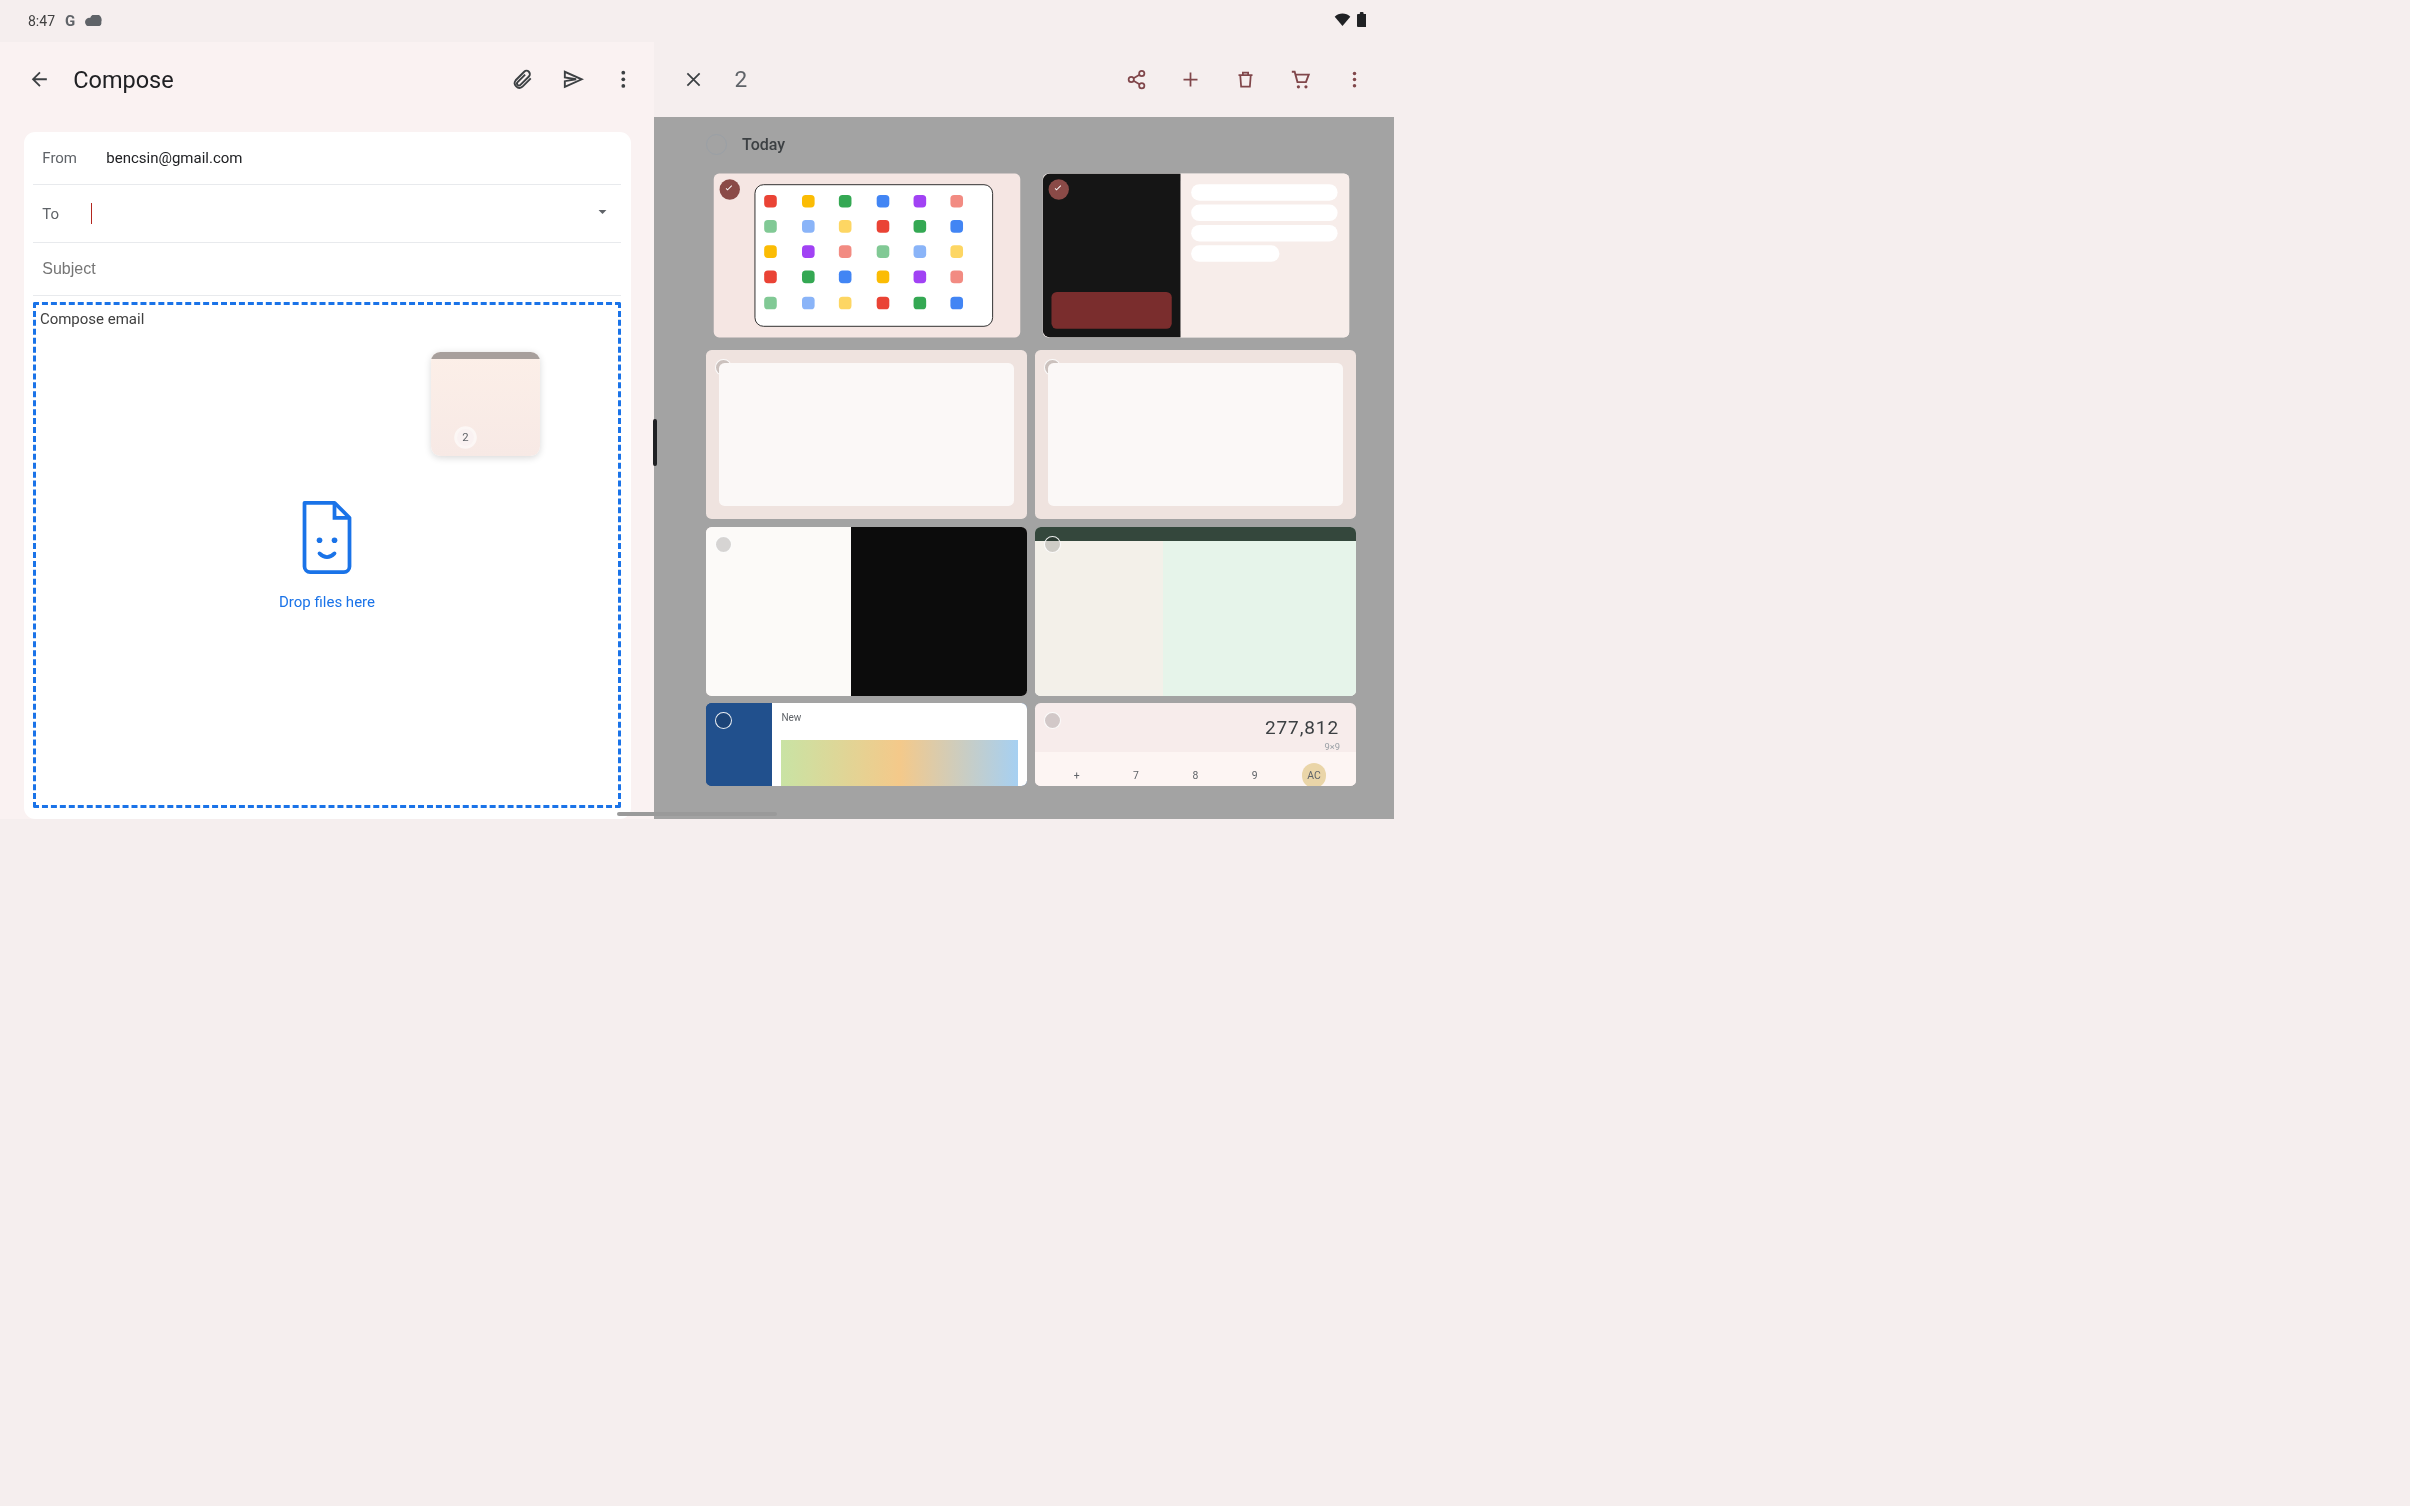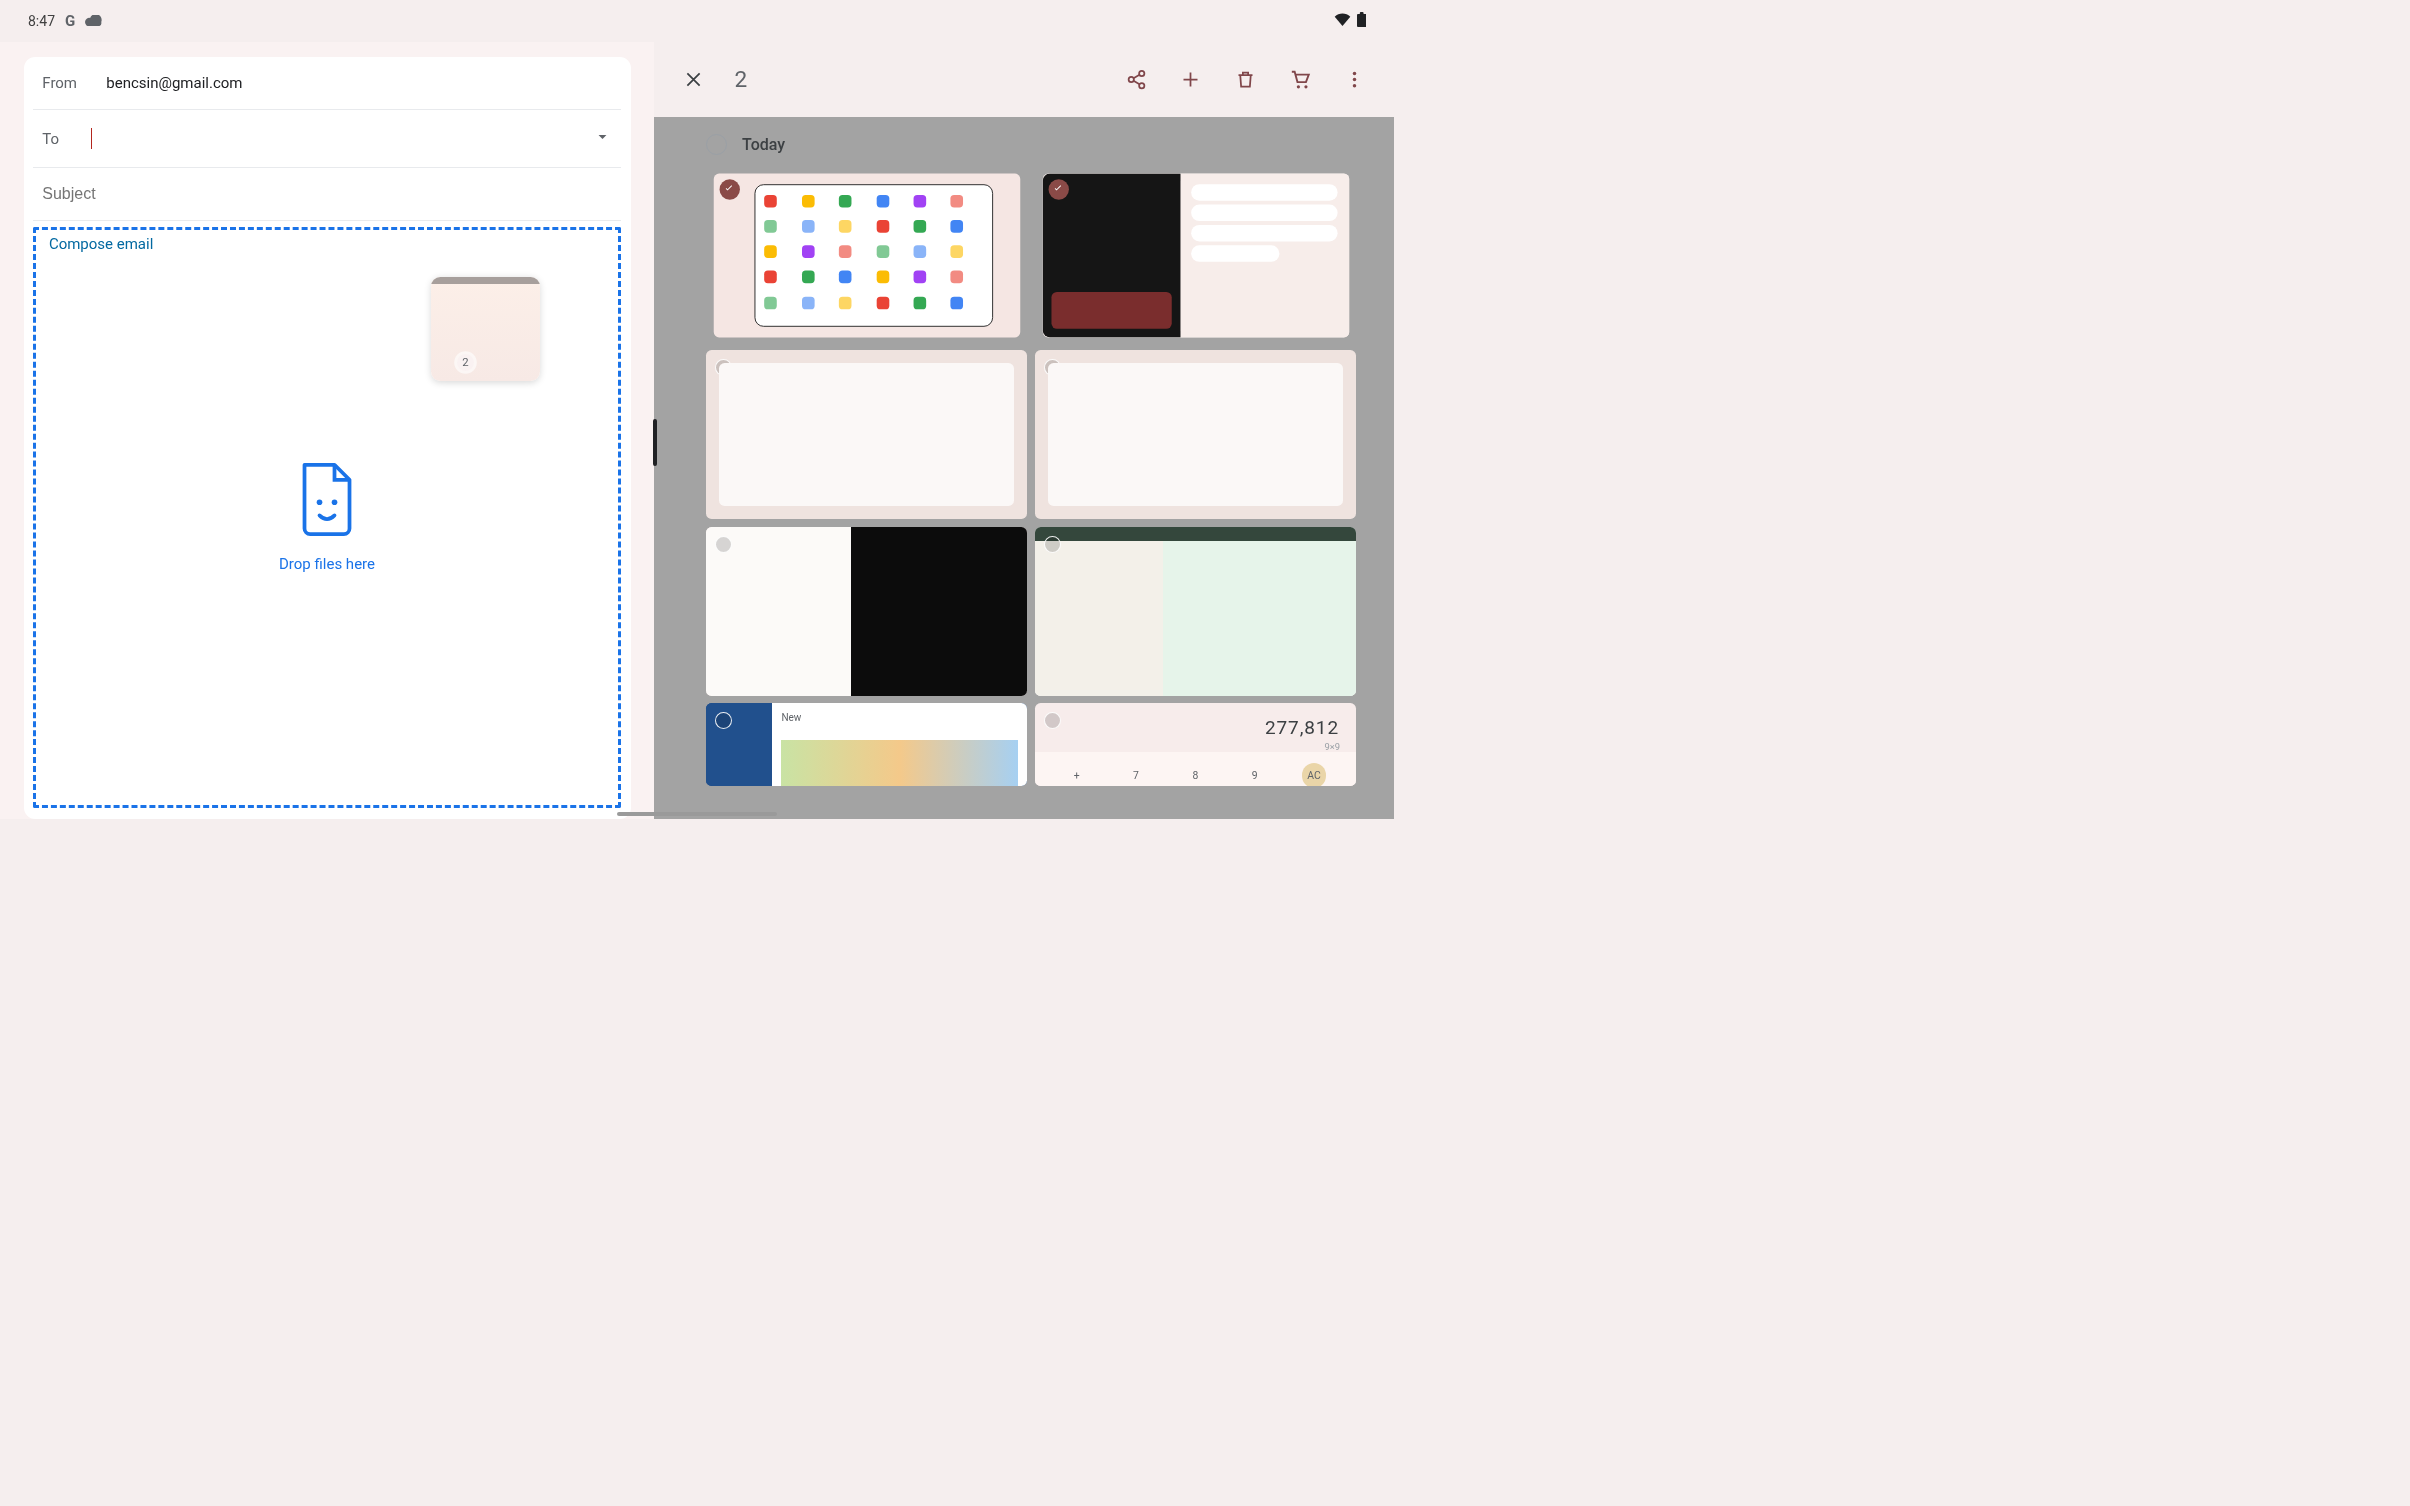--- a/index.html
+++ b/index.html
@@ -99,21 +99,21 @@
   margin: 5.6px;
   position: relative;
 }
 .drop-zone {
   position: absolute;
   inset: 0 3.8px 5.6px 3.8px;
   border: 3.8px dashed #1a73e8;
   border-radius: 1.9px;
 }
 .body-placeholder {
-  position:absolute; top:5.6px; left:13px; font-size:15px; color:#0369a1;
+  position:absolute; top:5.6px; left:4px; font-size:15px; color:#404040;
 }
 .drop-center {
   position:absolute; top:50%; left:50%; transform:translate(-50%,-50%);
   display:flex; flex-direction:column; align-items:center; gap:15px;
 }
 .drop-text { font-size:15px; color:#1a73e8; }
 .file-face-icon { width:62px; height:75px; }
 
 .drag-preview {
   position:absolute;
@@ -245,20 +245,47 @@
           <rect x="0" y="2" width="10" height="14" rx="1" fill="#202124"></rect>
           <rect x="3" y="0" width="4" height="3" rx="1" fill="#202124"></rect>
         </svg>
     </span>
   </div>
 </div>
 
 <div class="split-container">
 
   <div class="pane-left">
+    <div class="compose-header">
+      <span class="icon-btn">
+        <svg width="22.6" height="22.6" viewBox="0 0 24 24">
+            <path fill="#3c4043" d="M20 11H7.8l5.6-5.6L12 4l-8 8 8 8 1.4-1.4L7.8 13H20z"></path>
+          </svg>
+      </span>
+      <span class="compose-title">Compose</span>
+      <div class="compose-actions">
+        <span class="icon-btn">
+          <svg width="22.6" height="22.6" viewBox="0 0 24 24">
+              <path fill="none" stroke="#3c4043" stroke-width="2" d="M21 11l-9 9a5 5 0 0 1-7-7l9-9a3.5 3.5 0 0 1 5 5l-9 9a2 2 0 0 1-3-3l8-8"></path>
+            </svg>
+        </span>
+        <span class="icon-btn">
+          <svg width="22.6" height="22.6" viewBox="0 0 24 24">
+              <path fill="none" stroke="#3c4043" stroke-width="2" d="M3 20l18-8L3 4v6l12 2-12 2z"></path>
+            </svg>
+        </span>
+        <span class="icon-btn">
+          <svg width="22.6" height="22.6" viewBox="0 0 24 24">
+              <circle cx="12" cy="5" r="2" fill="#3c4043"></circle>
+              <circle cx="12" cy="12" r="2" fill="#3c4043"></circle>
+              <circle cx="12" cy="19" r="2" fill="#3c4043"></circle>
+            </svg>
+        </span>
+      </div>
+    </div>
 
     <div class="compose-card">
       <div class="field-row">
         <span class="field-label">From</span>
         <span class="field-value">bencsin@gmail.com</span>
       </div>
       <div class="field-row to">
         <span class="field-label">To</span>
         <span class="cursor-bar"></span>
         <span class="expand-chevron">

